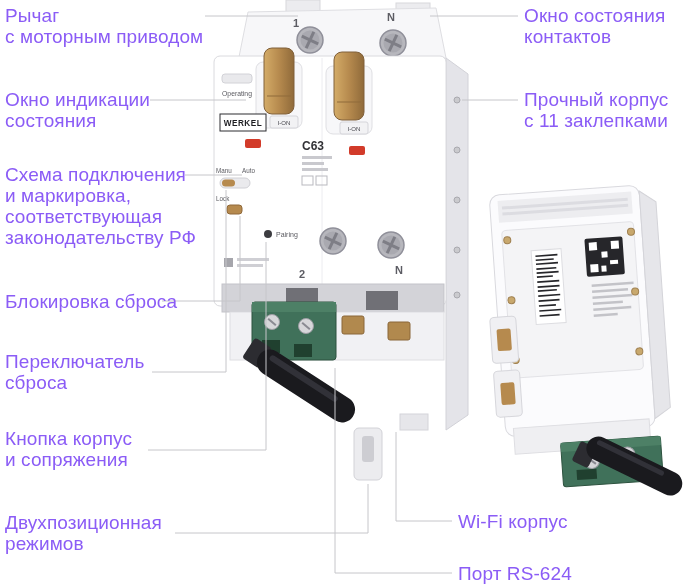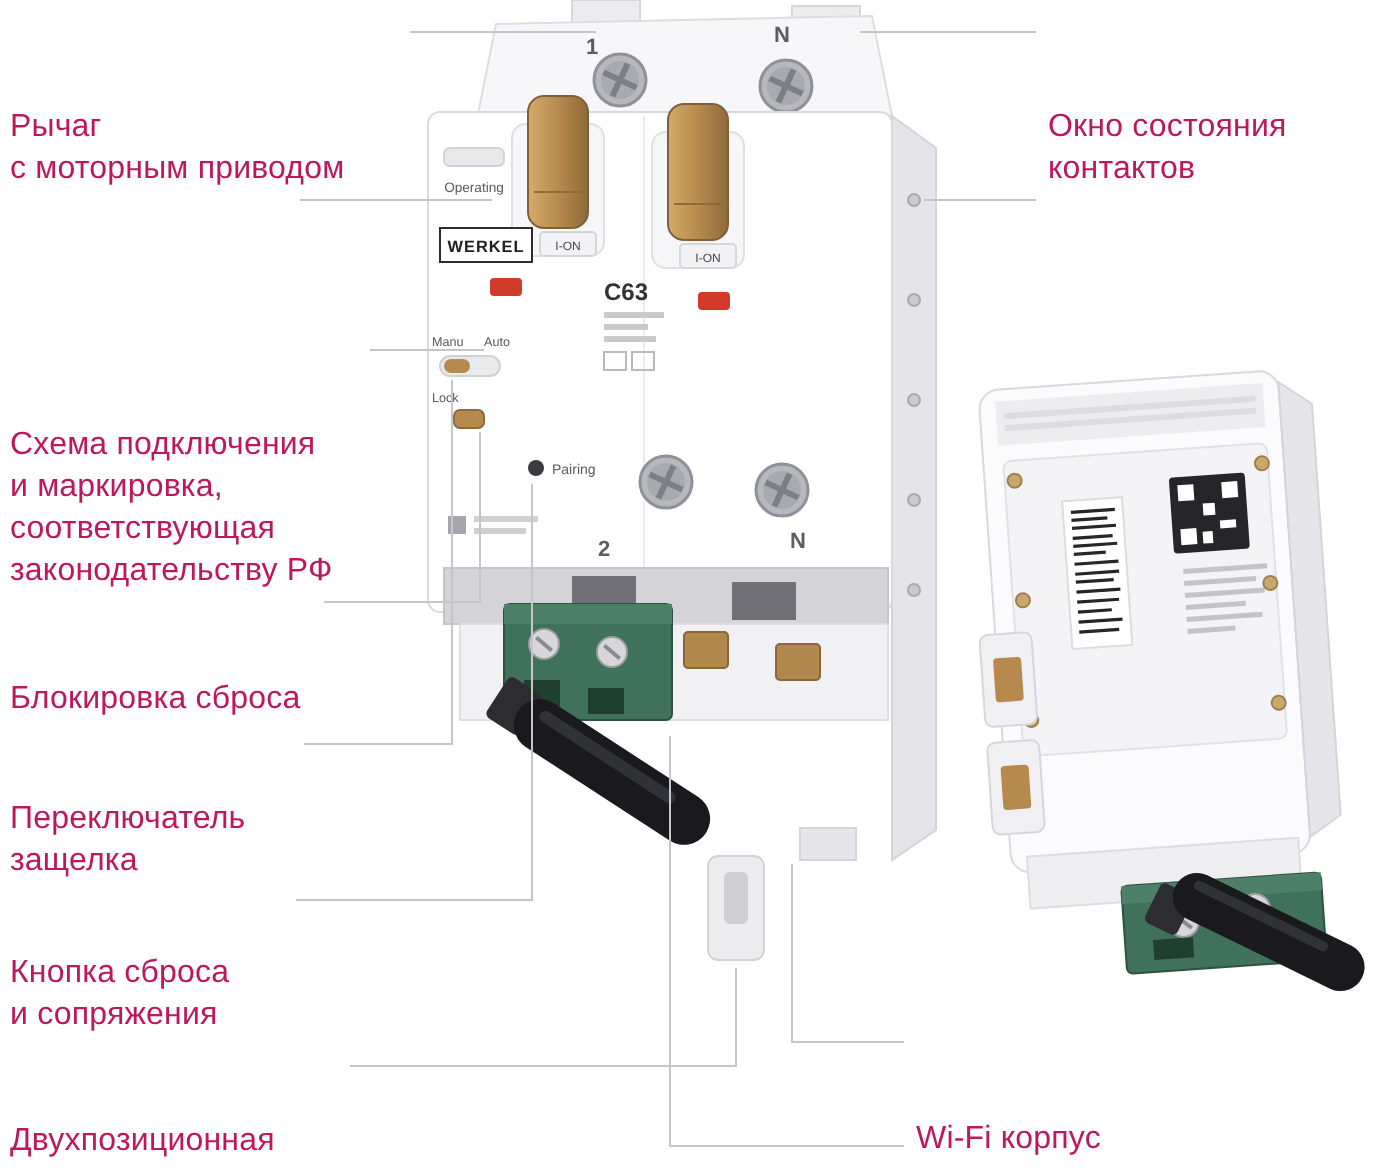--- a/index.html
+++ b/index.html
@@ -2,22 +2,22 @@
 <html><head>
 <meta charset="utf-8">
 <style>
   html,body{margin:0;padding:0;background:#fff;}
   #stage{
     position:relative;width:700px;height:586px;background:#ffffff;overflow:hidden;
     font-family:"Liberation Sans",sans-serif;
   }
   #scene{position:absolute;left:0;top:0;}
   .ann{
-    position:absolute;font-size:16px;line-height:21px;font-weight:500;
-    color:#be185d;white-space:pre-line;letter-spacing:.1px;margin-top:48px;
+    position:absolute;font-size:19px;line-height:21px;font-weight:500;
+    color:#8b5cf6;white-space:pre-line;letter-spacing:.1px;
   }
   svg text{font-family:"Liberation Sans",sans-serif;}
 </style>
 </head>
 <body>
 
 <div id="stage">
 
 <svg id="scene" width="700" height="586" viewBox="0 0 700 586">
   <defs>
@@ -258,30 +258,34 @@
     <polyline points="175,533 368,533 368,484"></polyline>
     <polyline points="430,16 518,16"></polyline>
     <polyline points="462,100 518,100"></polyline>
     <polyline points="396,432 396,521 452,521"></polyline>
     <polyline points="335,368 335,573 452,573"></polyline>
   </g>
 </svg>
 
 <div class="ann" style="left:5px;top:5px">Рычаг
 с моторным приводом</div>
+<div class="ann" style="left:5px;top:89px">Окно индикации
+состояния</div>
 <div class="ann" style="left:5px;top:164px">Схема подключения
 и маркировка,
 соответствующая
 законодательству РФ</div>
 <div class="ann" style="left:5px;top:291px">Блокировка сброса</div>
 <div class="ann" style="left:5px;top:351px">Переключатель
-защелка</div>
-<div class="ann" style="left:5px;top:428px">Кнопка сброса
+сброса</div>
+<div class="ann" style="left:5px;top:428px">Кнопка корпус
 и сопряжения</div>
 <div class="ann" style="left:5px;top:512px">Двухпозиционная
-защелка</div>
+режимов</div>
 
 <div class="ann" style="left:524px;top:5px">Окно состояния
 контактов</div>
+<div class="ann" style="left:524px;top:89px">Прочный корпус
+с 11 заклепками</div>
 <div class="ann" style="left:458px;top:511px">Wi-Fi корпус</div>
 <div class="ann" style="left:458px;top:563px">Порт RS-624</div>
 
 </div>
 
 </body></html>

